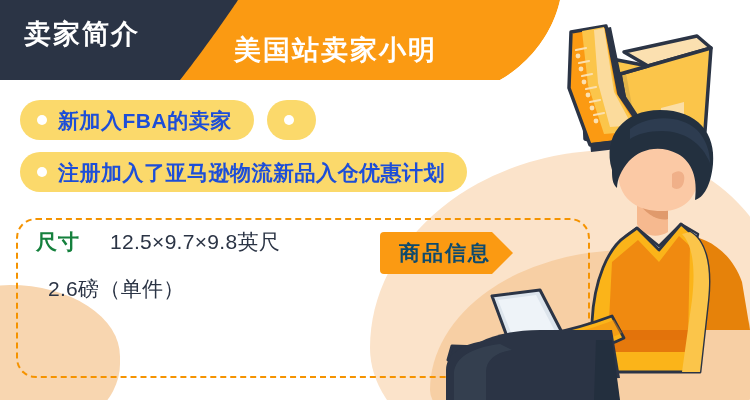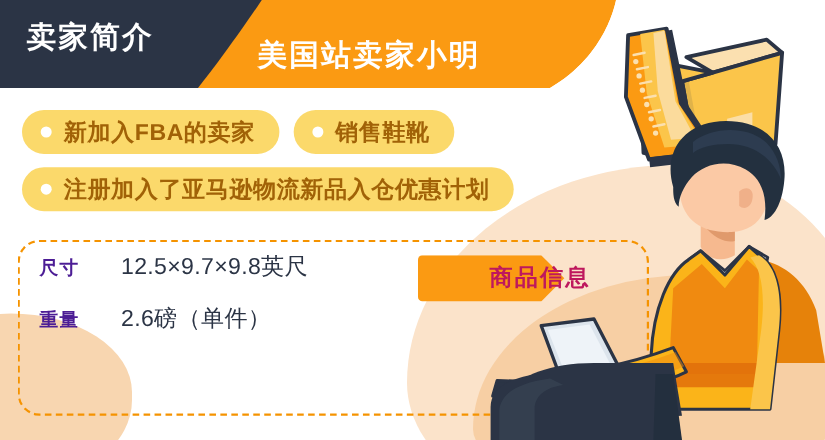--- a/index.html
+++ b/index.html
@@ -46,53 +46,53 @@
   .pill-row-2{left:20px;top:152px;text-align:right;}
   .pill{
     display:flex;align-items:center;gap:11px;
     background:#FBD96B;border-radius:22px;
     height:40px;padding:0 22px 0 17px;box-sizing:border-box;
   }
   .pill-dot{
     width:10px;height:10px;border-radius:50%;background:#ffffff;flex:none;
   }
   .pill-text{
-    font-size:21px;font-weight:bold;color:#a16207;
+    font-size:21px;font-weight:bold;color:#1d4ed8;
     letter-spacing:0.5px;white-space:nowrap;line-height:1;
   }
 
   
   .info-card{
     position:absolute;left:16px;top:218px;width:574px;height:160px;
     border:2.5px dashed #F59300;border-radius:20px;box-sizing:border-box;
   }
   .info-card-bg{
     position:absolute;left:26px;top:228px;width:554px;height:140px;
     background:#ffffff;border-radius:16px;z-index:-1;
   }
   .info-rows{position:absolute;left:36px;top:228px;width:540px;}
   .info-row{display:flex;align-items:baseline;height:47px;}
   .info-label{
-    font-size:17px;font-weight:bold;color:#4c1d95;
+    font-size:21px;font-weight:bold;color:#15803d;
     letter-spacing:1px;width:62px;flex:none;white-space:nowrap;
   }
   .info-value{
     font-size:21px;font-weight:normal;color:#2B3445;
     letter-spacing:0.3px;white-space:nowrap;margin-left:12px;text-align:center;
   }
 
   
   .tag{
     position:absolute;left:380px;top:232px;width:135px;height:42px;
   }
   .tag svg{position:absolute;left:0;top:0;}
   .tag-text{
     position:absolute;left:12px;top:8px;width:106px;text-align:center;
-    font-size:21px;font-weight:bold;color:#be185d;letter-spacing:2px;
-    line-height:26px;white-space:nowrap;margin-left:46px;
+    font-size:21px;font-weight:bold;color:#0c4a6e;letter-spacing:2px;
+    line-height:26px;white-space:nowrap;
   }
 
   
   .illus{position:absolute;left:0;top:0;width:750px;height:400px;pointer-events:none;}
 </style>
 </head>
 <body>
 
 <div id="root">
 
@@ -112,41 +112,39 @@
     <div class="banner-title-right">美国站卖家小明</div>
   </div>
 
   <div class="pill-row pill-row-1">
     <div class="pill">
       <span class="pill-dot"></span>
       <span class="pill-text">新加入FBA的卖家</span>
     </div>
     <div class="pill">
       <span class="pill-dot"></span>
-      <span class="pill-text">销售鞋靴</span>
     </div>
   </div>
 
   <div class="pill-row pill-row-2">
     <div class="pill">
       <span class="pill-dot"></span>
       <span class="pill-text">注册加入了亚马逊物流新品入仓优惠计划</span>
     </div>
   </div>
 
   <div class="info-card-bg"></div>
   <div class="info-card"></div>
 
   <div class="info-rows">
     <div class="info-row">
       <span class="info-label">尺寸</span>
       <span class="info-value">12.5×9.7×9.8英尺</span>
     </div>
     <div class="info-row">
-      <span class="info-label">重量</span>
       <span class="info-value">2.6磅（单件）</span>
     </div>
   </div>
 
   <div class="tag">
     <svg width="135" height="42" viewBox="0 0 135 42">
       <path d="M4,0 L112,0 L133,21 L112,42 L4,42 A4,4 0 0 1 0,38 L0,4 A4,4 0 0 1 4,0 Z" fill="#FB9A12"></path>
     </svg>
     <div class="tag-text">商品信息</div>
   </div>

